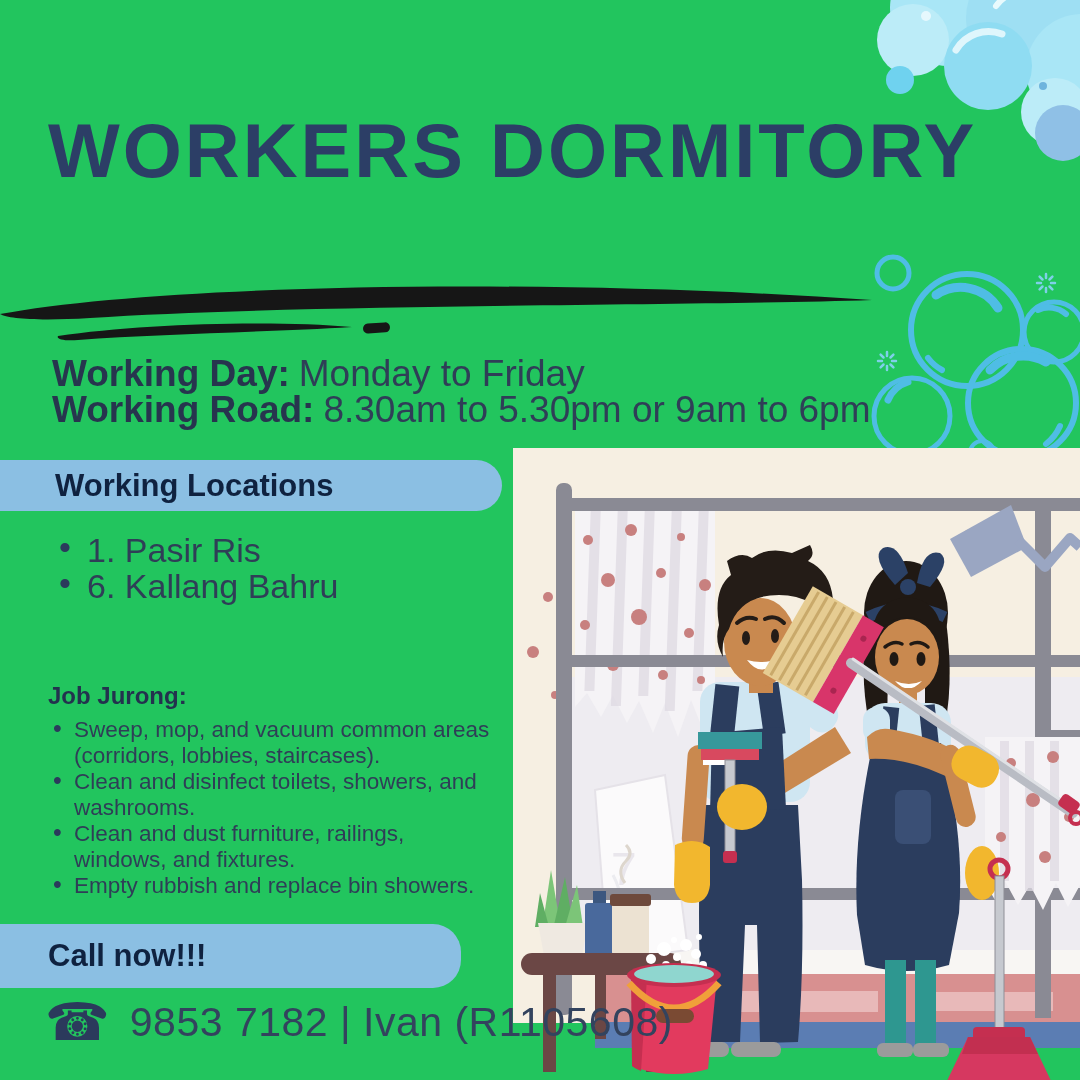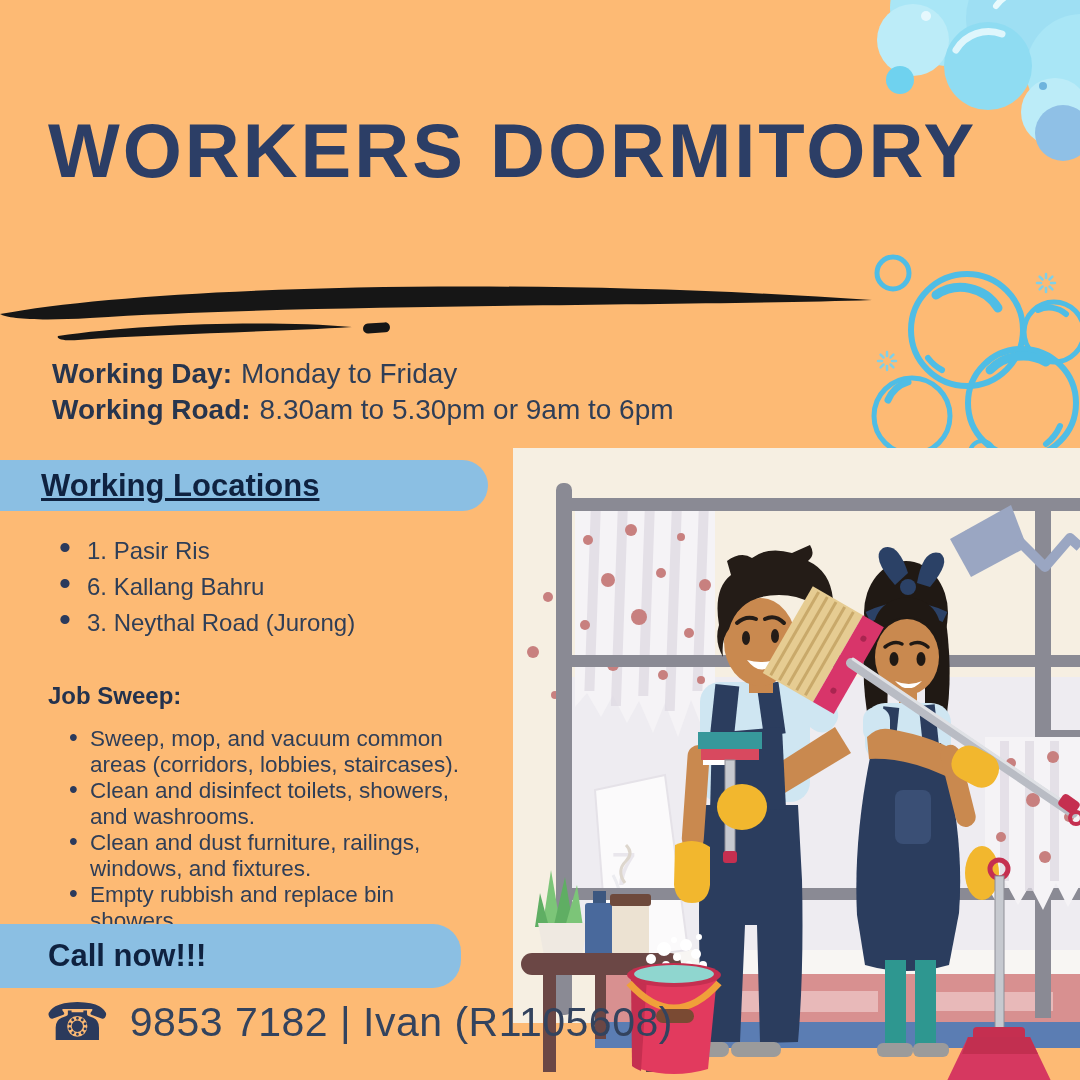--- a/index.html
+++ b/index.html
@@ -1,57 +1,57 @@
 <!DOCTYPE html>
 <html><head>
 <meta charset="utf-8">
 <style>
   html,body { margin:0; padding:0; }
   .page {
-    position:relative; width:1080px; height:1080px; background:#fdba74;
+    position:relative; width:1080px; height:1080px; background:#22c55e;
     overflow:hidden; font-family:"Liberation Sans", sans-serif;
   }
   svg { display:block; }
 
   .title {
     position:absolute; left:48px; top:112px;
     font-size:76px; font-weight:bold; letter-spacing:3px;
     line-height:77px; color:#2c3e66; white-space:nowrap;
   }
   .title span { display:block; }
 
   .swoosh { position:absolute; left:0; top:272px; }
 
   .schedule {
     position:absolute; left:52px; top:356px;
-    font-size:28px; color:#2f3e57; line-height:36px; white-space:nowrap;
+    font-size:37px; color:#2f3e57; line-height:36px; white-space:nowrap;
   }
   .schedule .lbl { font-weight:bold; color:#27354e; margin-right:9px; }
 
   .pill {
     position:absolute; left:0; background:#8bbfe3;
     border-radius:0 28px 28px 0; color:#0f2240; font-weight:bold;
     display:flex; align-items:center;
   }
-  .pill-locations { top:460px; width:447px; height:51px; font-size:31px; padding-left:41px;text-decoration:underline; }
+  .pill-locations { top:460px; width:447px; height:51px; font-size:31px; padding-left:55px; }
   .pill-call      { top:924px; width:413px; height:64px; font-size:31px; padding-left:48px; }
 
   .loc-list { position:absolute; left:57px; top:536px; margin:0; padding:0; }
   .loc-list li {
     list-style:none; position:relative; padding-left:30px; margin-bottom:7px;
-    font-size:24px; color:#2f3e57; line-height:29px;
+    font-size:34px; color:#2f3e57; line-height:29px;
   }
   .loc-list li::before {
     content:"\2022"; position:absolute; left:2px; top:-3px;
     color:#2b3a5c; font-size:34px;
   }
 
   .jobscope { position:absolute; left:48px; top:682px; width:452px; color:#2f3e57; }
   .jobscope .js-head { font-size:24px; font-weight:bold; color:#23324e; margin:0 0 7px 0; }
-  .jobscope ul { margin:16px; padding:0; }
+  .jobscope ul { margin:0; padding:0; }
   .jobscope li {
     list-style:none; position:relative; padding-left:26px;
     font-size:22.5px; line-height:26px;
   }
   .jobscope li::before {
     content:"\2022"; position:absolute; left:5px; top:-2px;
     color:#2b3a5c; font-size:25px;
   }
 
   .phone-row { position:absolute; left:45px; top:996px; display:flex; align-items:center; }
@@ -353,25 +353,24 @@
       <rect x="143" y="564" width="38" height="14" rx="7" fill="#7a4a33"></rect>
     </g>
   </svg>
 
   <div class="pill pill-locations">
     <span>Working Locations</span>
   </div>
   <ul class="loc-list">
     <li>1. Pasir Ris</li>
     <li>6. Kallang Bahru</li>
-    <li>3. Neythal Road (Jurong)</li>
   </ul>
 
   <div class="jobscope">
-    <div class="js-head">Job Sweep:</div>
+    <div class="js-head">Job Jurong:</div>
     <ul>
       <li>Sweep, mop, and vacuum common areas (corridors, lobbies, staircases).</li>
       <li>Clean and disinfect toilets, showers, and washrooms.</li>
       <li>Clean and dust furniture, railings, windows, and fixtures.</li>
       <li>Empty rubbish and replace bin showers.</li>
     </ul>
   </div>
 
   <div class="pill pill-call">
     <span>Call now!!!</span>

